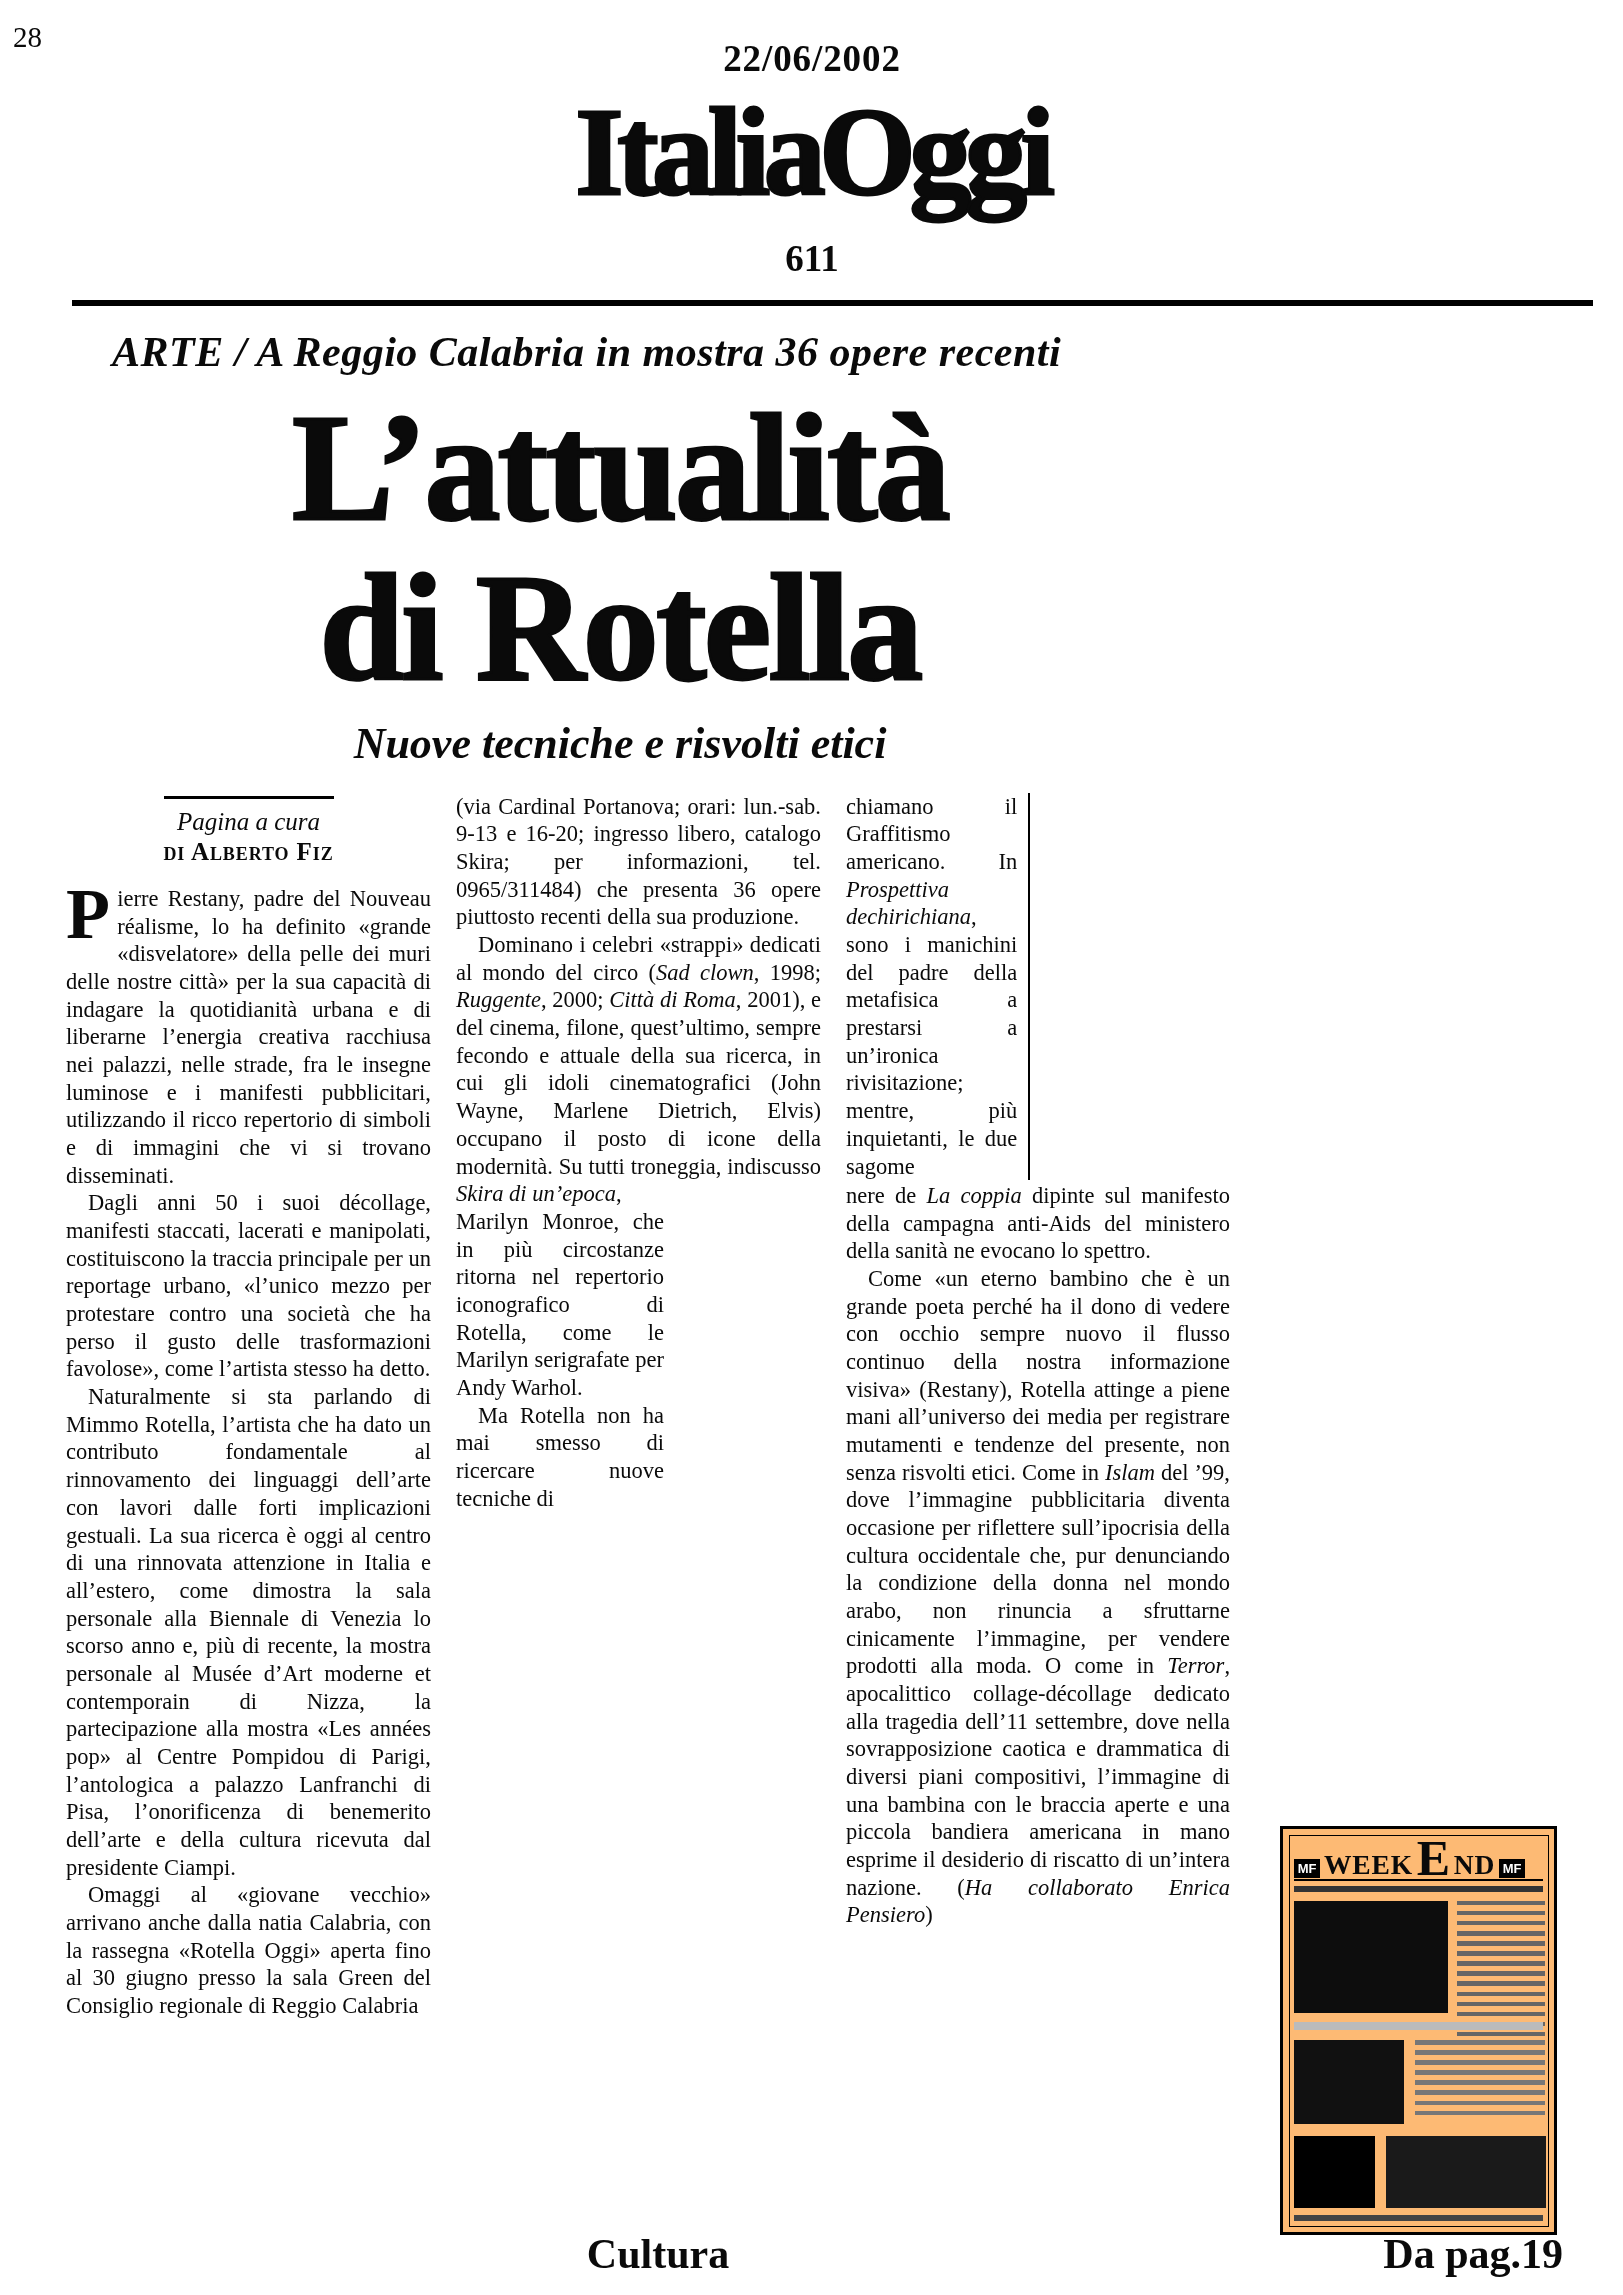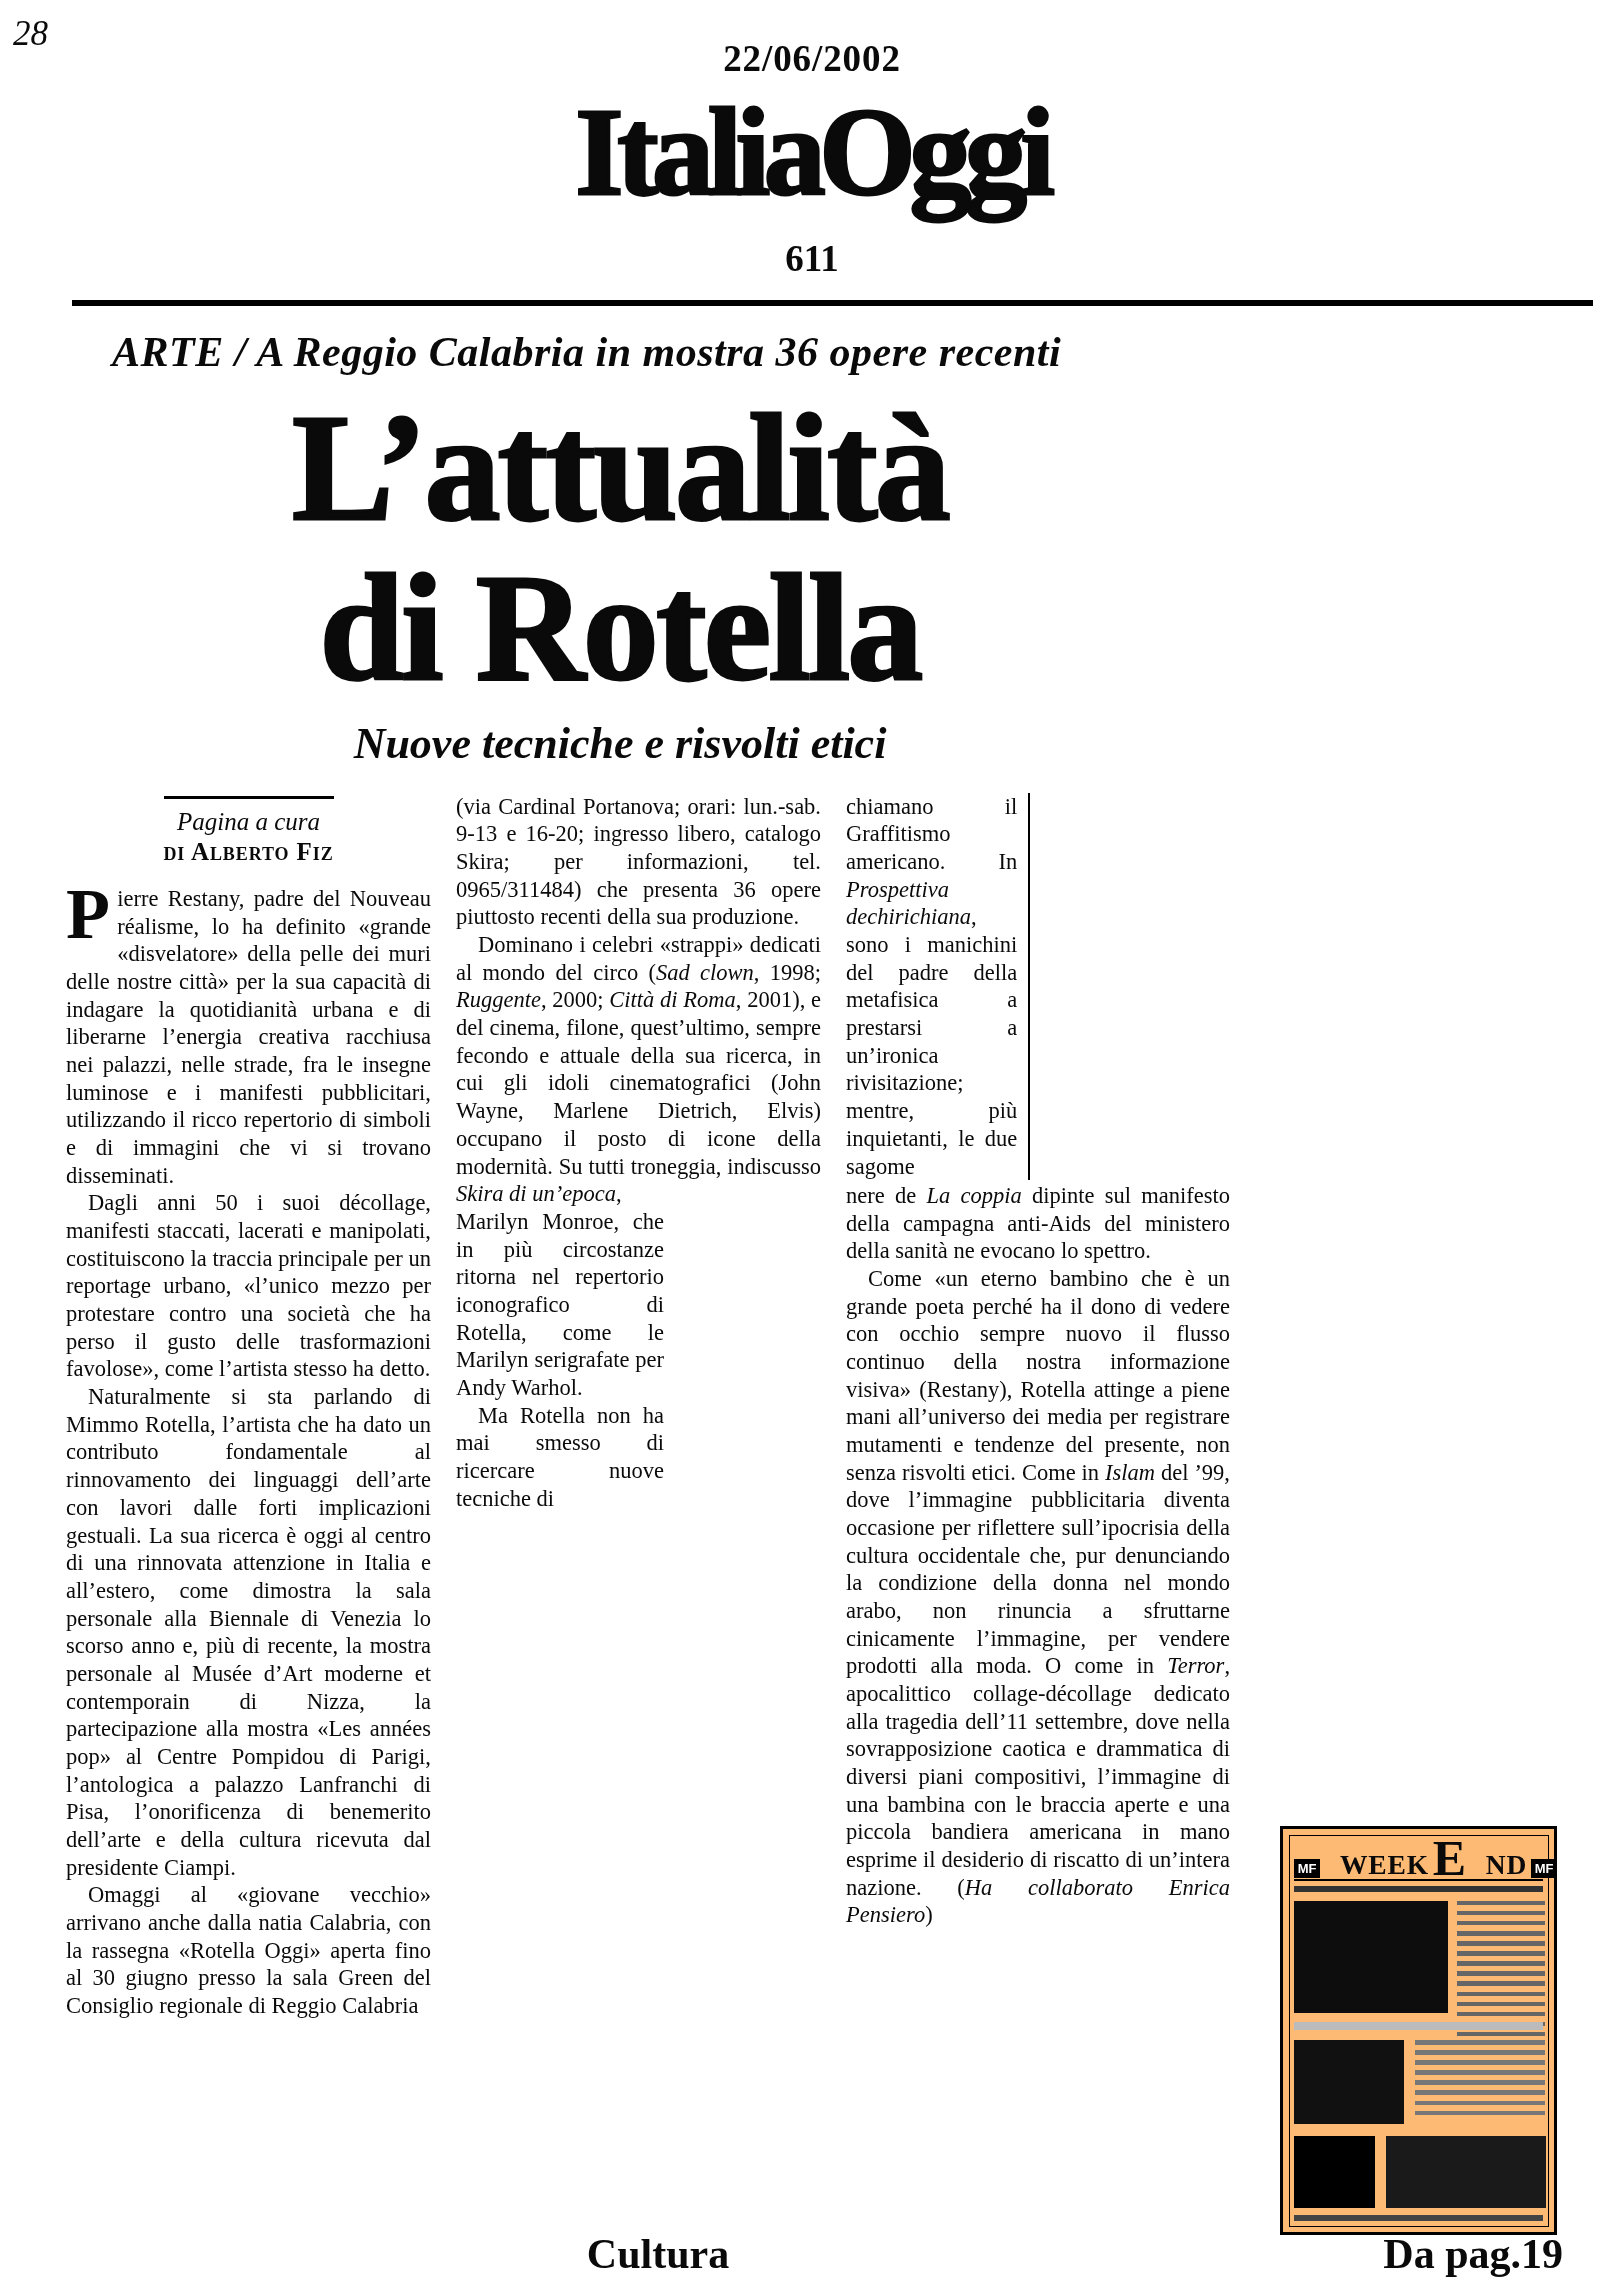--- a/index.html
+++ b/index.html
@@ -2,21 +2,21 @@
 <html style="font-size:14.7px"><head>
 <meta charset="utf-8">
 <style>
   * { margin:0; padding:0; box-sizing:border-box; }
   html { background:#fff; }
   body {
     width:1624px; height:2296px; position:relative; overflow:hidden;
     background:#ffffff; color:#0a0a0a;
     font-family:"Liberation Serif","DejaVu Serif",serif;
   }
-  .folio { position:absolute; top:14px; left:13px; font-size:35px;font-style:italic; }
+  .folio { position:absolute; top:21px; left:13px; font-size:29px; }
 
   .header { width:1524px; margin:0 auto; padding-top:37px; text-align:center; }
   .date { font-size:37px; font-weight:bold; letter-spacing:0.9px; }
   .masthead {
     margin-top:11px; font-size:124px; line-height:1; font-weight:bold;
     letter-spacing:-6.4px; -webkit-text-stroke:2.8px #0a0a0a;
     font-family:"Liberation Serif","DejaVu Serif",serif;
   }
   .issue { margin-top:22px; font-size:37px; font-weight:bold; }
 
@@ -79,21 +79,21 @@
   }
   .thumb-inner { border:0.9px solid #000; height:100%; padding:4.6px; display:flex; flex-direction:column; }
   .thumb-head {
     display:flex; align-items:flex-end; gap:3.7px;
     border-bottom:2.8px solid #000; padding-bottom:1.8px;
   }
   .mf-badge {
     background:#000; color:#fff; font-weight:bold; font-size:13px; padding:2.8px 3.7px;
     font-family:"Liberation Sans","DejaVu Sans",sans-serif; line-height:1;
   }
-  .wk { font-weight:bold; font-size:27.5px; letter-spacing:0.9px; line-height:0.9;margin-left:16px; }
+  .wk { font-weight:bold; font-size:27.5px; letter-spacing:0.9px; line-height:0.9; }
   .wk-big { font-weight:bold; font-size:50px; line-height:0.75; }
   .thumb-body { flex:1; position:relative; margin-top:4.6px; }
   .tb { position:absolute; }
   .tb1 { left:0; top:0; width:100%; height:6.4px; background:#333; }
   .tb2 { left:0; top:14.7px; width:154px; height:112px; background:#0d0d0d; }
   .tb3 { left:163px; top:14.7px; width:88px; }
   .tb3 div { background:#666; height:4.6px; margin-bottom:5.5px; }
   .tb4 { left:0; top:136px; width:100%; height:8.3px; background:#bbb; }
   .tb5 { left:0; top:154px; width:110px; height:84px; background:#111; }
   .tb6 { left:121px; top:154px; width:130px; }

